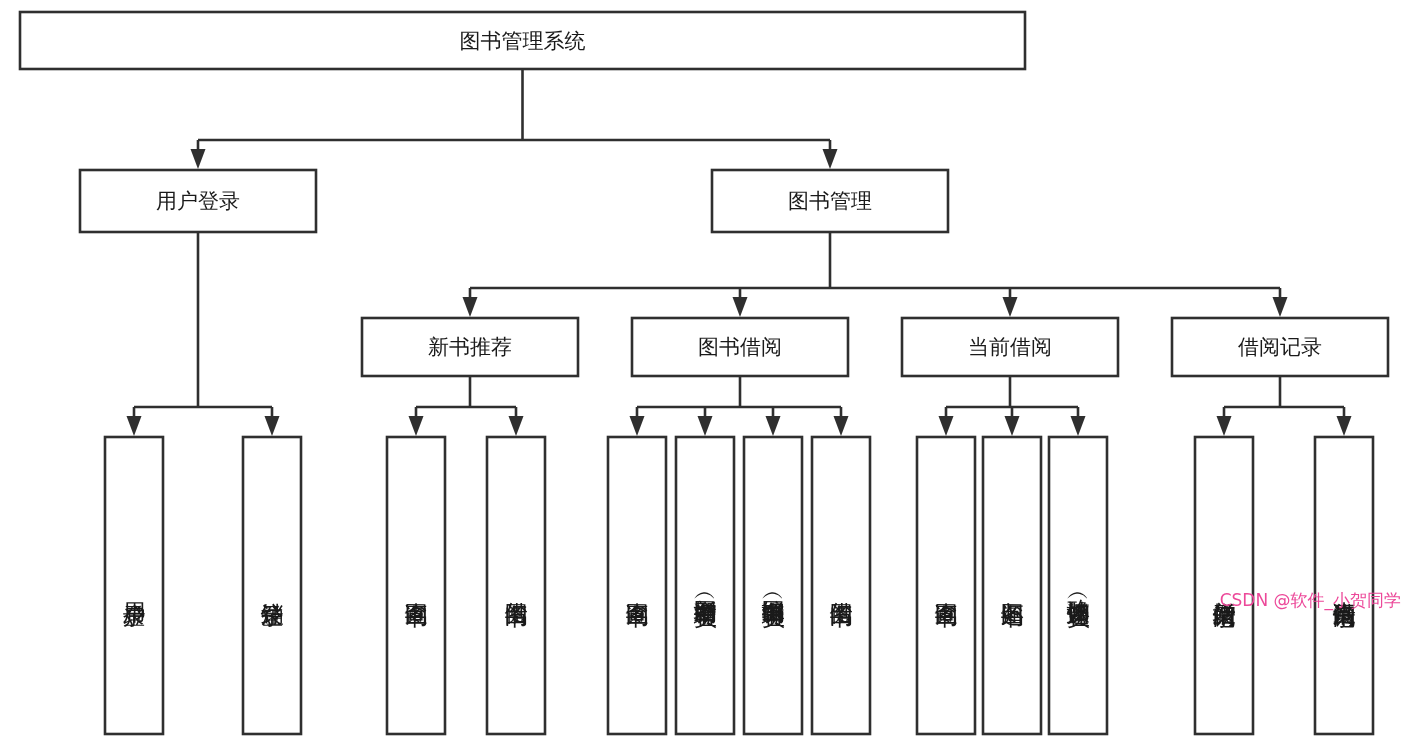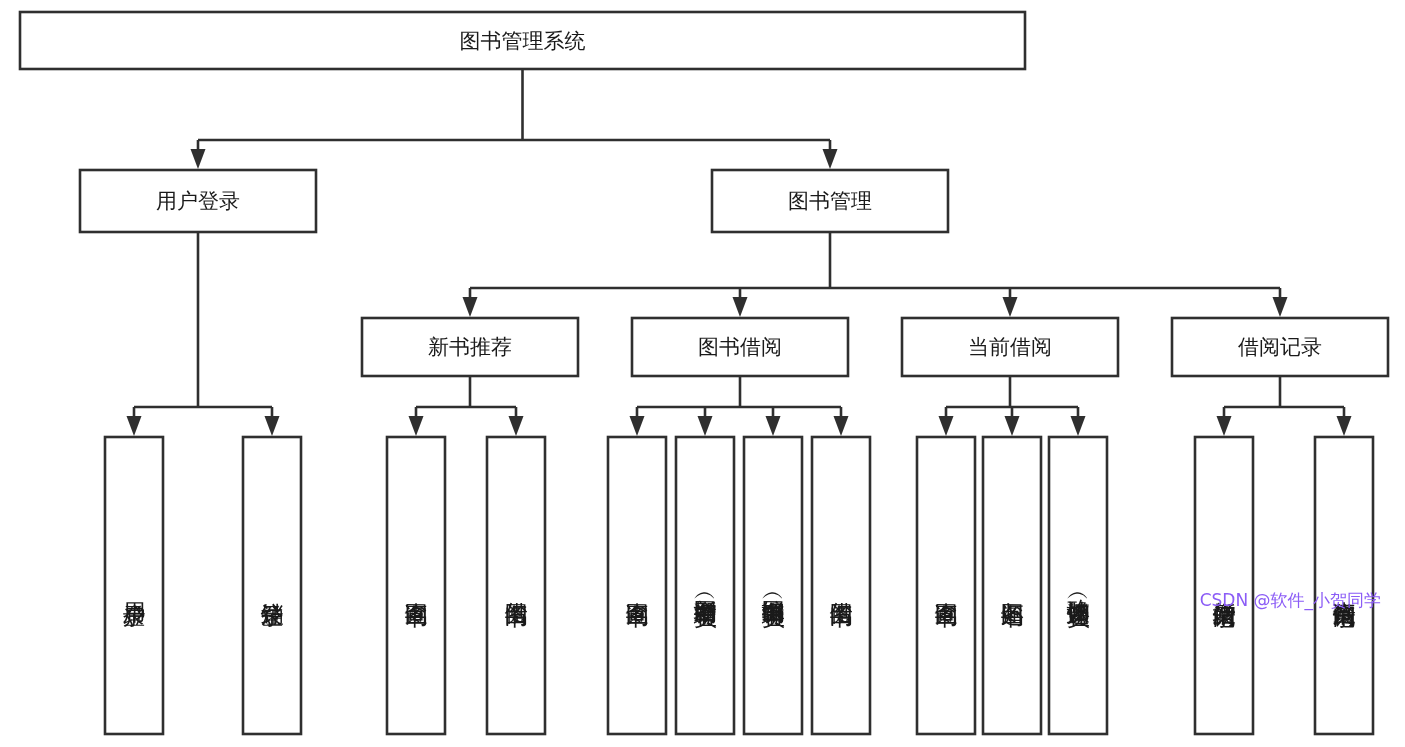--- a/index.html
+++ b/index.html
@@ -59,25 +59,25 @@
     display: flex;
     align-items: center;
     justify-content: center;
     text-align: center;
     white-space: nowrap;
     box-sizing: border-box;
     pointer-events: none;
   }
   .watermark {
     position: absolute;
-    right: 24px;
+    right: 4px;
     bottom: 4px;
     font-family: "DejaVu Sans", "Liberation Sans", sans-serif;
     font-size: 17px;
-    color: #8b5cf6;
+    color: #ec4899;
     white-space: nowrap;
   }
 </style>
 </head>
 <body>
 
 <div id="diagram-root">
   <svg class="flow" viewBox="0 0 1405 747">
     <g id="edges-layer">
         <path class="link-line" d="M 522.5 69 L 522.5 140"></path>

